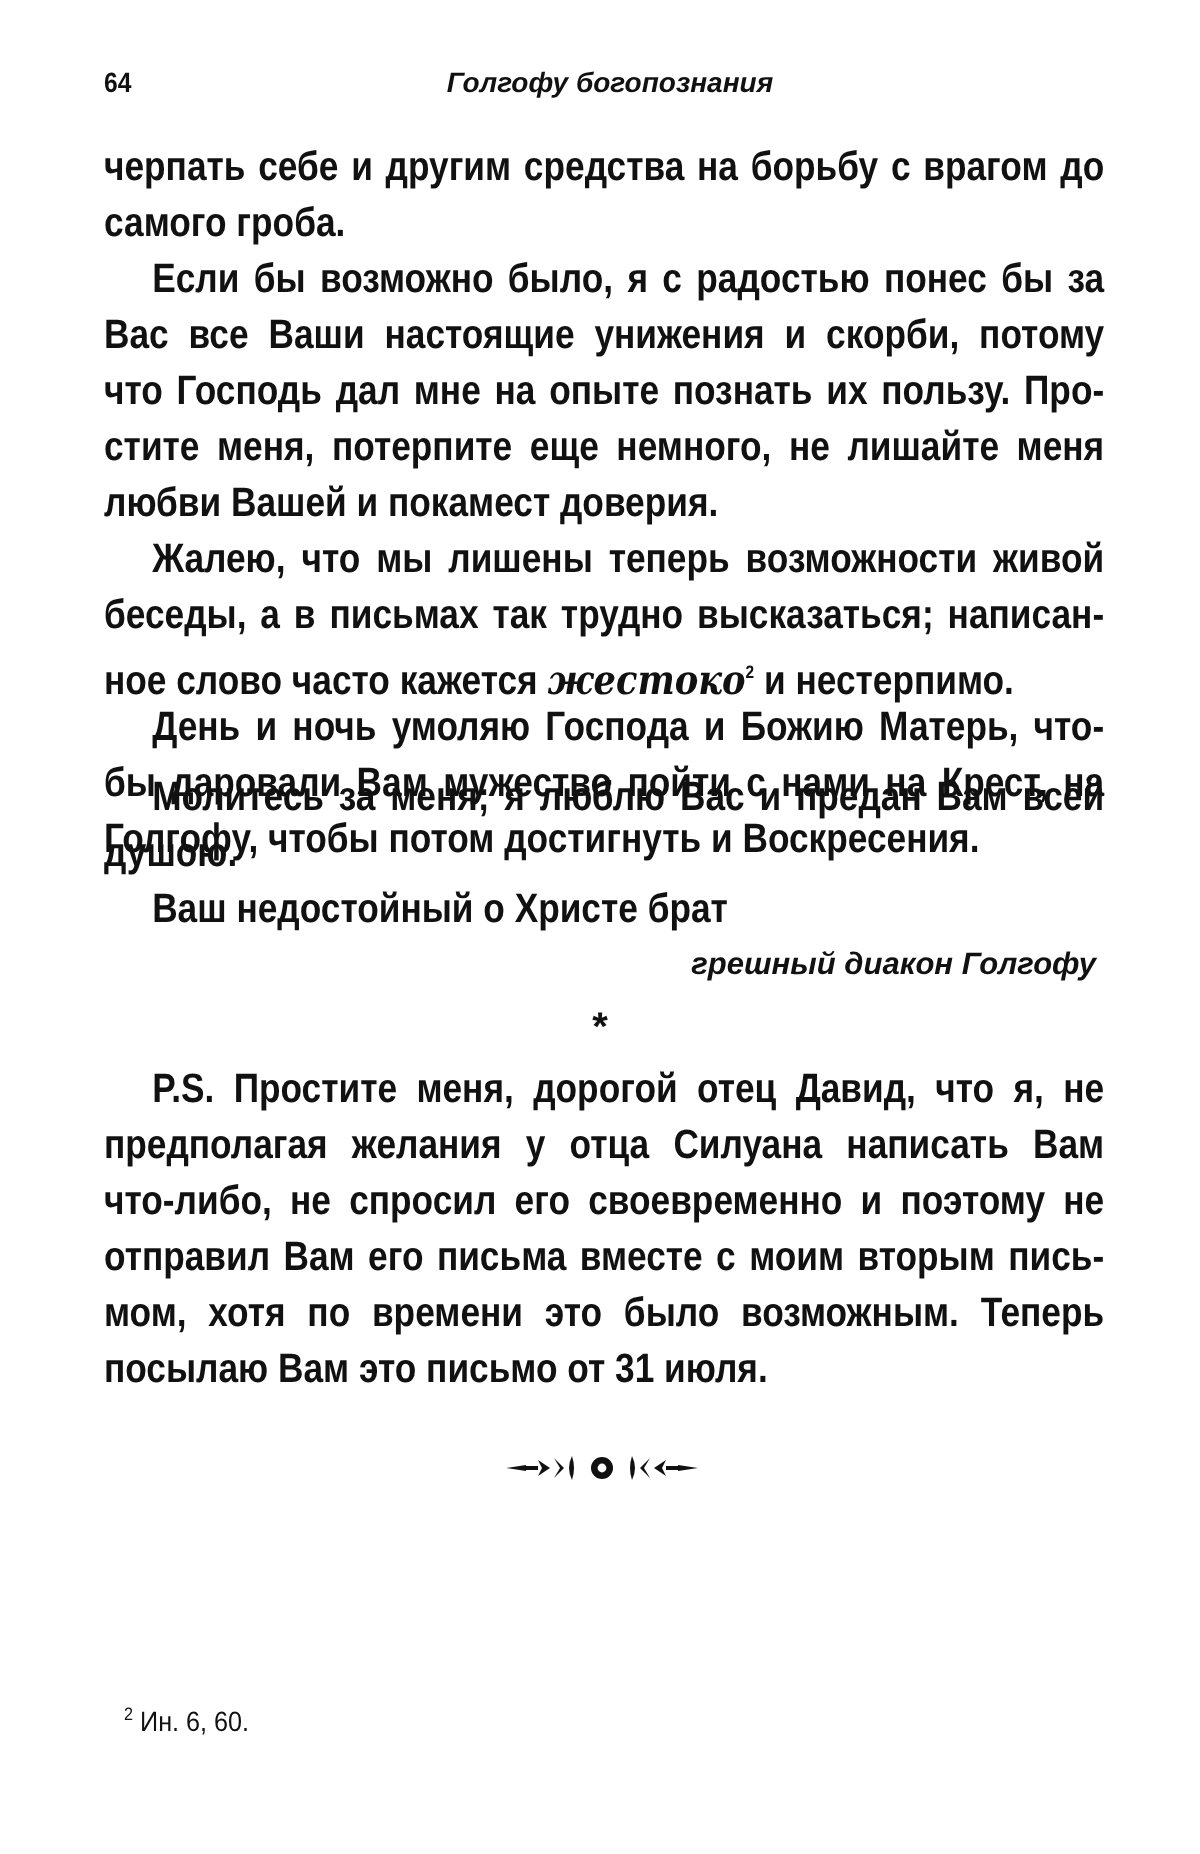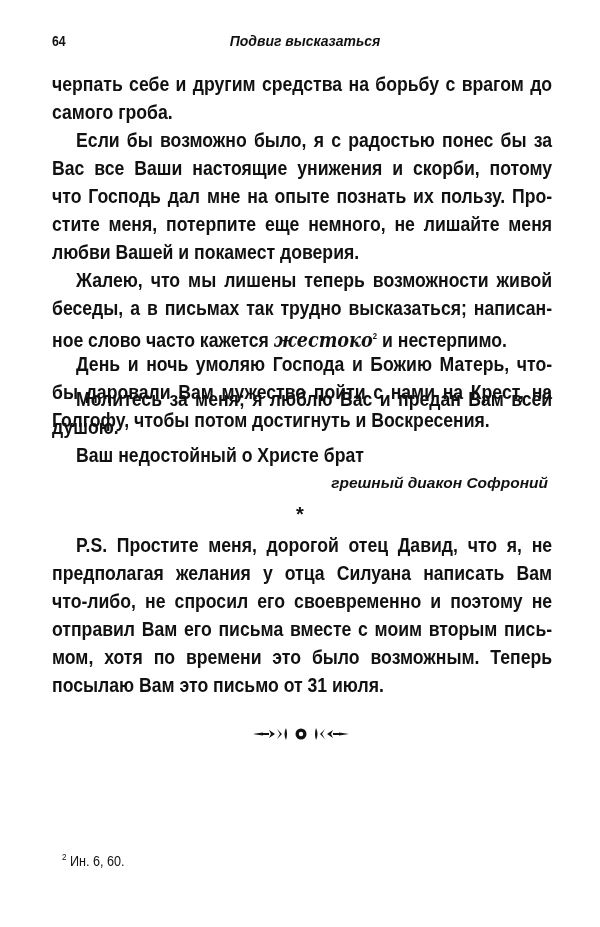--- a/index.html
+++ b/index.html
@@ -41,21 +41,21 @@
     position: absolute; left: 62px; top: 852px; font-size: 14px;
     transform: scaleX(0.9); transform-origin: left;
   }
   .footnote sup, .line sup { font-size: 9px; }
   i.em { font-family: "DejaVu Serif", serif; font-style: italic; }
 </style>
 </head>
 <body>
 
 <div class="page-number">64</div>
-<div class="running-head">Подвиг высказаться</div>
+<div class="running-head">Голгофу богопознания</div>
 
 <div class="text-block" style="top:70px">
   <span class="line">черпать себе и другим средства на борьбу с врагом до</span>
   <span class="line last">самого гроба.</span>
 </div>
 
 <div class="text-block" style="top:126px">
   <span class="line indent">Если бы возможно было, я с радостью понес бы за</span>
   <span class="line">Вас все Ваши настоящие унижения и скорби, потому</span>
   <span class="line">что Господь дал мне на опыте познать их пользу. Про-</span>
@@ -76,21 +76,21 @@
 </div>
 
 <div class="text-block" style="top:378px; margin-top:56px">
 </div>
 <div class="text-block" style="top:385px">
   <span class="line indent">Молитесь за меня; я люблю Вас и предан Вам всей</span>
   <span class="line last">душою.</span>
   <span class="line last indent">Ваш недостойный о Христе брат</span>
 </div>
 
-<div class="signature">грешный диакон Софроний</div>
+<div class="signature">грешный диакон Голгофу</div>
 <div class="asterisk">*</div>
 
 <div class="text-block" style="top:531px">
   <span class="line indent">P.S. Простите меня, дорогой отец Давид, что я, не</span>
   <span class="line">предполагая желания у отца Силуана написать Вам</span>
   <span class="line">что-либо, не спросил его своевременно и поэтому не</span>
   <span class="line">отправил Вам его письма вместе с моим вторым пись-</span>
   <span class="line">мом, хотя по времени это было возможным. Теперь</span>
   <span class="line last">посылаю Вам это письмо от 31 июля.</span>
 </div>

